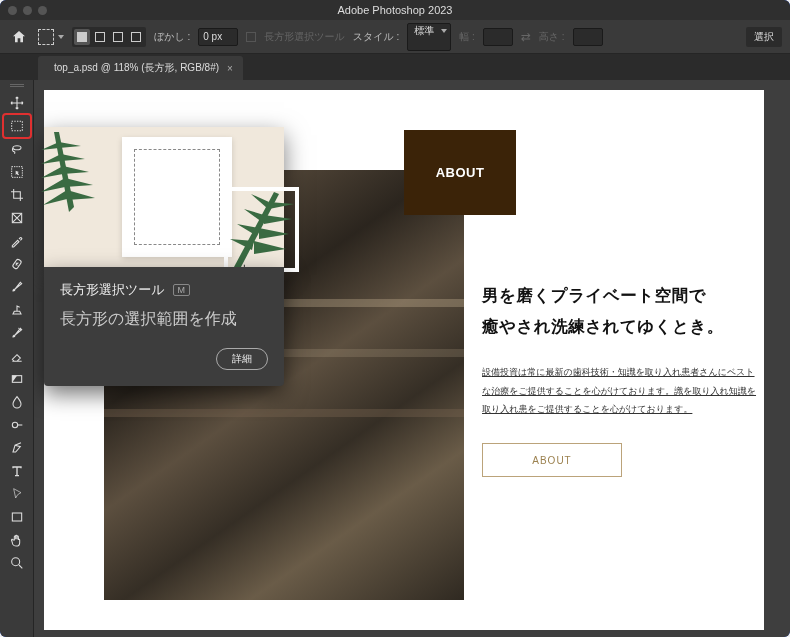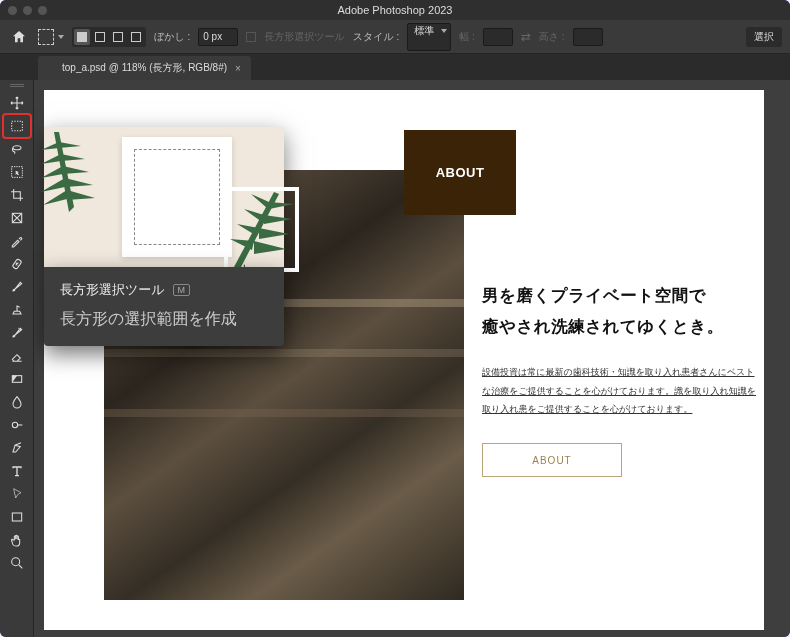--- a/index.html
+++ b/index.html
@@ -19,21 +19,21 @@
   .sq { width: 10px; height: 10px; background: #ccc; }
   .sq.outline { background: none; border: 1px solid #ccc; }
   .opt-label { color: #bbb; }
   .opt-input { width: 40px; height: 18px; background: #2b2b2b; border: 1px solid #1a1a1a; color: #ddd; padding: 0 4px; font-size: 10px; border-radius: 2px; }
   .opt-select { height: 28px; background: #2b2b2b; border: 1px solid #1a1a1a; color: #ddd; padding: 0 16px 0 6px; font-size: 10px; border-radius: 2px; position: relative; }
   .chev { position: absolute; right: 3px; top: 5px; width: 0; height: 0; border-left: 3px solid transparent; border-right: 3px solid transparent; border-top: 4px solid #aaa; }
   .disabled { color: #666; }
   .swap-ic { color: #666; font-size: 12px; }
   .sel-btn { margin-left: auto; background: #2b2b2b; color: #ddd; padding: 3px 8px; border-radius: 2px; font-size: 10px; }
   .tabstrip { height: 26px; background: #2b2b2b; display: flex; align-items: flex-end; padding-left: 38px; }
-  .doc-tab { background: #3a3a3a; color: #ddd; font-size: 10px; padding: 5px 10px 5px 24px; border-radius: 3px 3px 0 0; display: flex; align-items: center; gap: 8px; }
+  .doc-tab { background: #3a3a3a; color: #ddd; font-size: 10px; padding: 5px 10px 5px 16px; border-radius: 3px 3px 0 0; display: flex; align-items: center; gap: 8px; }
   .close-x { color: #aaa; cursor: pointer; }
   .workspace { position: absolute; left: 0; top: 80px; right: 0; bottom: 0; display: flex; justify-content: center; }
   .toolbar { width: 34px; background: #3a3a3a; border-right: 1px solid #252525; display: flex; flex-direction: column; align-items: center; padding-top: 4px; gap: 1px; }
   .toolbar .handle { width: 14px; height: 3px; border-top: 1px solid #666; border-bottom: 1px solid #666; margin-bottom: 4px; }
   .tool { width: 26px; height: 22px; display: flex; align-items: center; justify-content: center; border-radius: 2px; position: relative; }
   .tool svg { width: 16px; height: 16px; }
   .tool.active-red { outline: 2px solid #e03030; outline-offset: 0; }
   .canvas-area { flex: 1; background: #3e3e3e; display: flex; justify-content: flex-start; align-items: flex-start; padding: 10px 0 0 10px; overflow: hidden; }
   .artboard { width: 720px; height: 540px; background: #fff; position: relative; }
   
@@ -271,18 +271,21 @@
               </svg>
           </div>
           <div class="cursor-ov"></div>
         </div>
         <div class="tooltip-dark">
           <div class="tt-title">
             <span>長方形選択ツール</span>
             <span class="key">M</span>
           </div>
           <div class="tt-desc">長方形の選択範囲を作成</div>
+          <div class="tt-row">
+            <div class="tt-btn">詳細</div>
+          </div>
         </div>
 
       </div>
     </div>
   </div>
 </div>
 
 </body></html>

